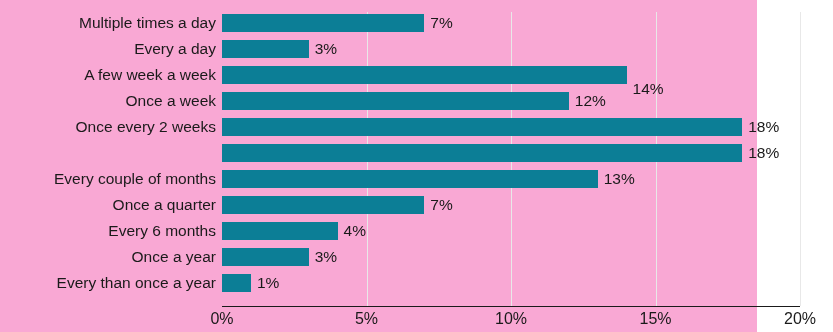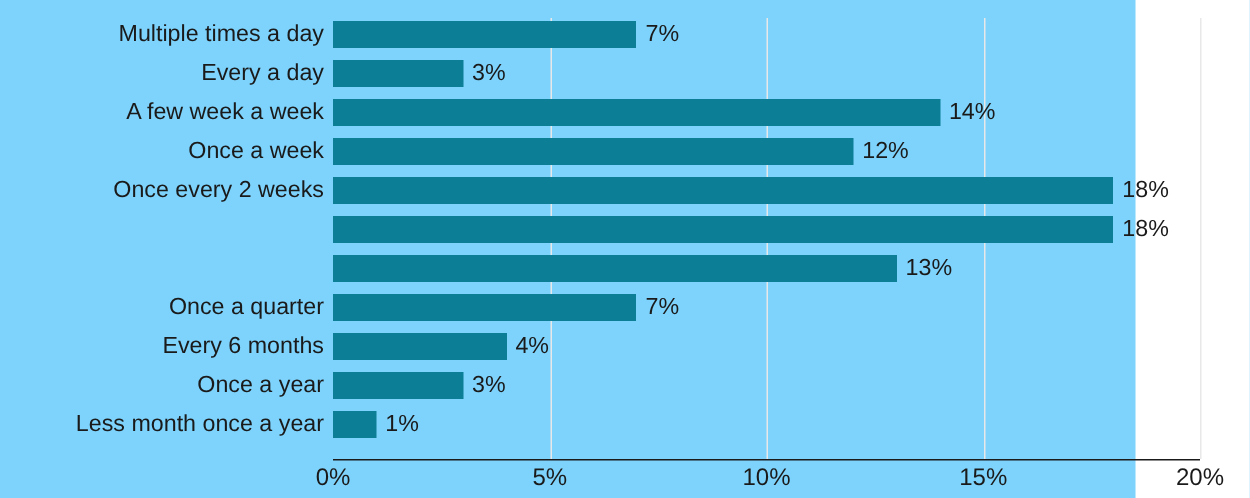--- a/index.html
+++ b/index.html
@@ -11,21 +11,21 @@
     width: 833px;
     height: 332px;
     font-family: "Liberation Sans", sans-serif;
     overflow: hidden;
   }
 
   #chart-root {
     position: relative;
     width: 757px;
     height: 332px;
-    background: #7dd3fc;
+    background: #f9a8d4;
   }
 
   
 
   .rows {
     position: absolute;
     left: 0;
     top: 14px;
     width: 833px;
   }
@@ -142,21 +142,21 @@
         <div class="cat-label">Every a day</div>
         <div class="bar-track">
           <div class="bar" style="width: 86.7px; background: rgb(12, 126, 150);"></div>
           <div class="bar-value" style="left: 86.7px;">3%</div>
         </div>
       </div>
       <div class="row">
         <div class="cat-label">A few week a week</div>
         <div class="bar-track">
           <div class="bar" style="width: 404.6px; background: rgb(12, 126, 150);"></div>
-          <div class="bar-value" style="left: 404.6px;">14%</div>
+          <div class="bar-value" style="left: 404.6px; margin-top: 14px;">14%</div>
         </div>
       </div>
       <div class="row">
         <div class="cat-label">Once a week</div>
         <div class="bar-track">
           <div class="bar" style="width: 346.8px; background: rgb(12, 126, 150);"></div>
           <div class="bar-value" style="left: 346.8px;">12%</div>
         </div>
       </div>
       <div class="row">
@@ -166,20 +166,21 @@
           <div class="bar-value" style="left: 520.2px;">18%</div>
         </div>
       </div>
       <div class="row">
         <div class="bar-track">
           <div class="bar" style="width: 520.2px; background: rgb(12, 126, 150);"></div>
           <div class="bar-value" style="left: 520.2px;">18%</div>
         </div>
       </div>
       <div class="row">
+        <div class="cat-label">Every couple of months</div>
         <div class="bar-track">
           <div class="bar" style="width: 375.7px; background: rgb(12, 126, 150);"></div>
           <div class="bar-value" style="left: 375.7px; text-align: right;">13%</div>
         </div>
       </div>
       <div class="row">
         <div class="cat-label">Once a quarter</div>
         <div class="bar-track">
           <div class="bar" style="width: 202.3px; background: rgb(12, 126, 150);"></div>
           <div class="bar-value" style="left: 202.3px;">7%</div>
@@ -193,21 +194,21 @@
         </div>
       </div>
       <div class="row">
         <div class="cat-label">Once a year</div>
         <div class="bar-track">
           <div class="bar" style="width: 86.7px; background: rgb(12, 126, 150);"></div>
           <div class="bar-value" style="left: 86.7px;">3%</div>
         </div>
       </div>
       <div class="row">
-        <div class="cat-label">Less month once a year</div>
+        <div class="cat-label">Every than once a year</div>
         <div class="bar-track">
           <div class="bar" style="width: 28.9px; background: rgb(12, 126, 150);"></div>
           <div class="bar-value" style="left: 28.9px;">1%</div>
         </div>
       </div>
     </div>
 
   <div class="axis-line"></div>
   <div class="axis-ticks">
       <div class="tick-label" style="left: 222px;">0%</div>

